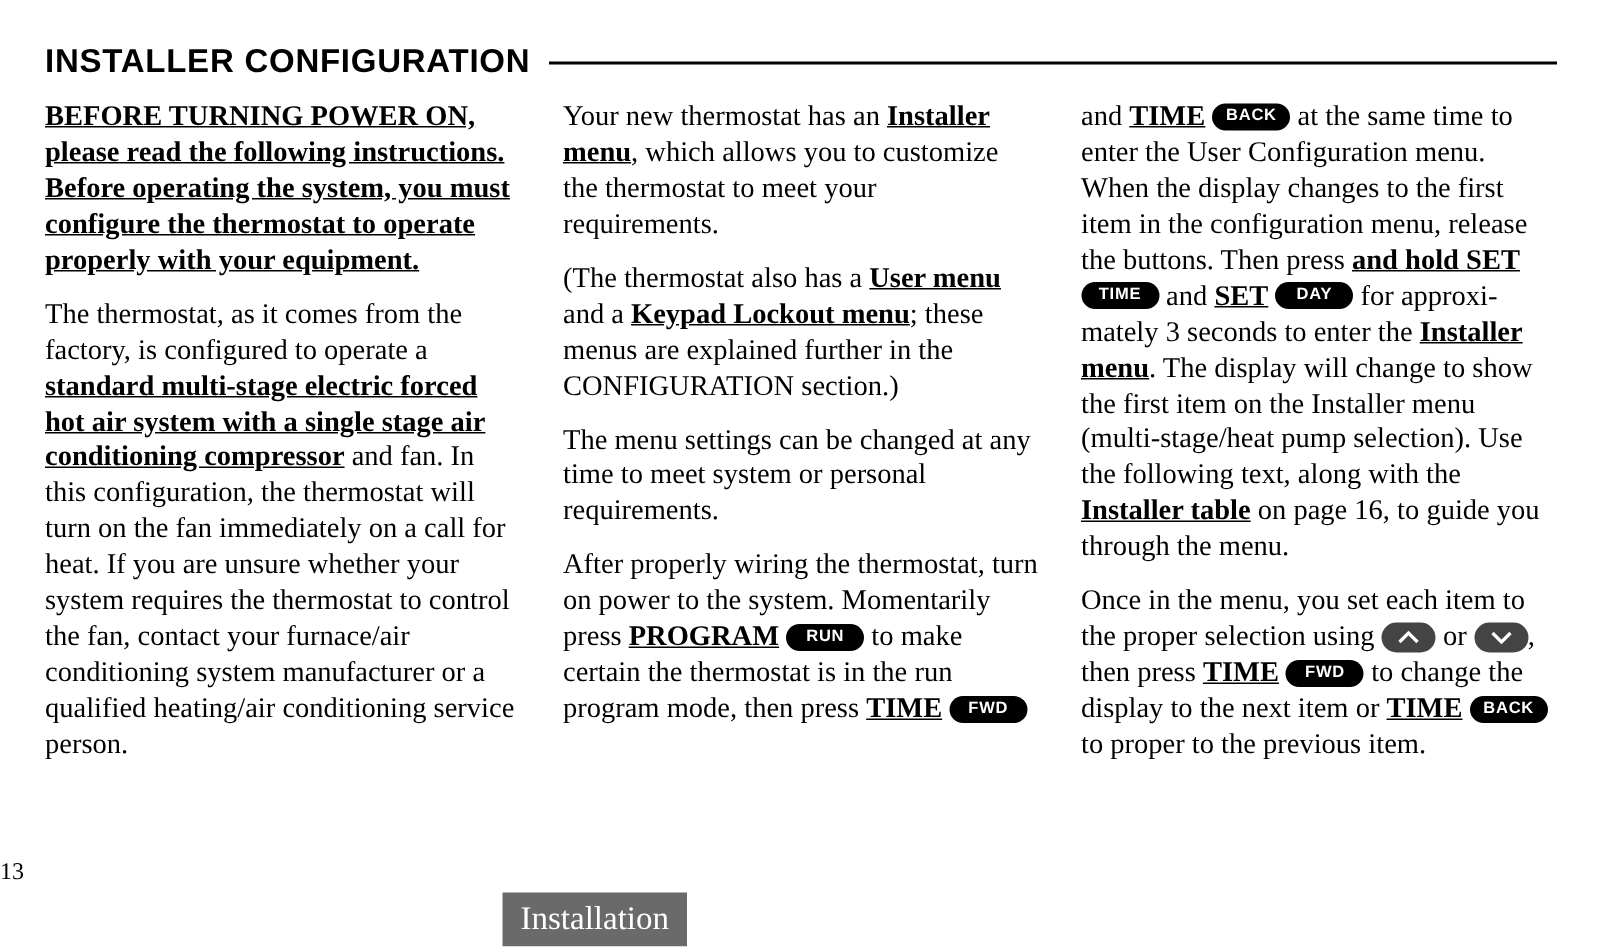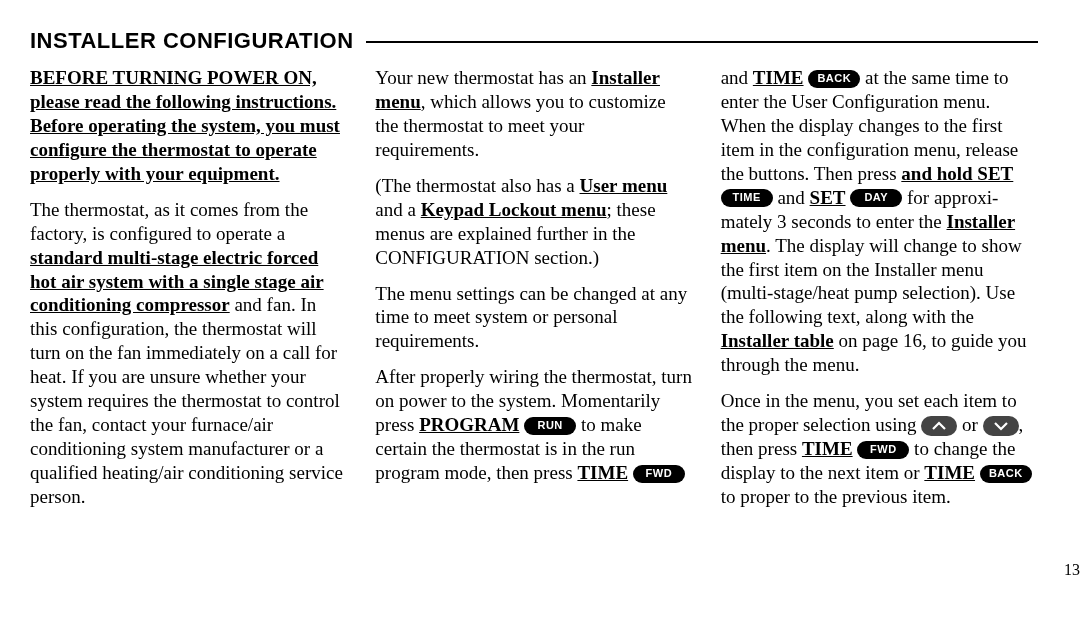--- a/index.html
+++ b/index.html
@@ -86,22 +86,22 @@
     height: 20px;
     vertical-align: middle;
     position: relative;
     top: -1px;
   }
   .arrowpill svg { display: block; }
   .page-number {
     position: absolute;
     left: 0;
     right: 0;
-    bottom: 52px;
-    text-align: right;
+    bottom: 40px;
+    text-align: left;
     font-size: 16px;
   }
   .tab {
     position: absolute;
     left: 335px;
     bottom: 0;
     background: #6a6a6a;
     color: #fff;
     font-size: 22px;
     padding: 4px 12px 6px 12px;
@@ -139,13 +139,14 @@
           </svg>
         </span><span> or </span><span class="arrowpill">
           <svg width="16" height="10" viewBox="0 0 16 10">
             <polyline points="2,2 8,8 14,2" fill="none" stroke="#fff" stroke-width="2.2"></polyline>
           </svg>
         </span><span>, then press </span><span class="bold">TIME</span> <span class="pill">FWD</span> <span> to change the display to the next item or </span><span class="bold">TIME</span> <span class="pill">BACK</span> <span> to proper to the previous item.</span></p>
 
   </div>
 
   <div class="page-number">13</div>
+  <div class="tab">Installation</div>
 </div>
 
 </body></html>

